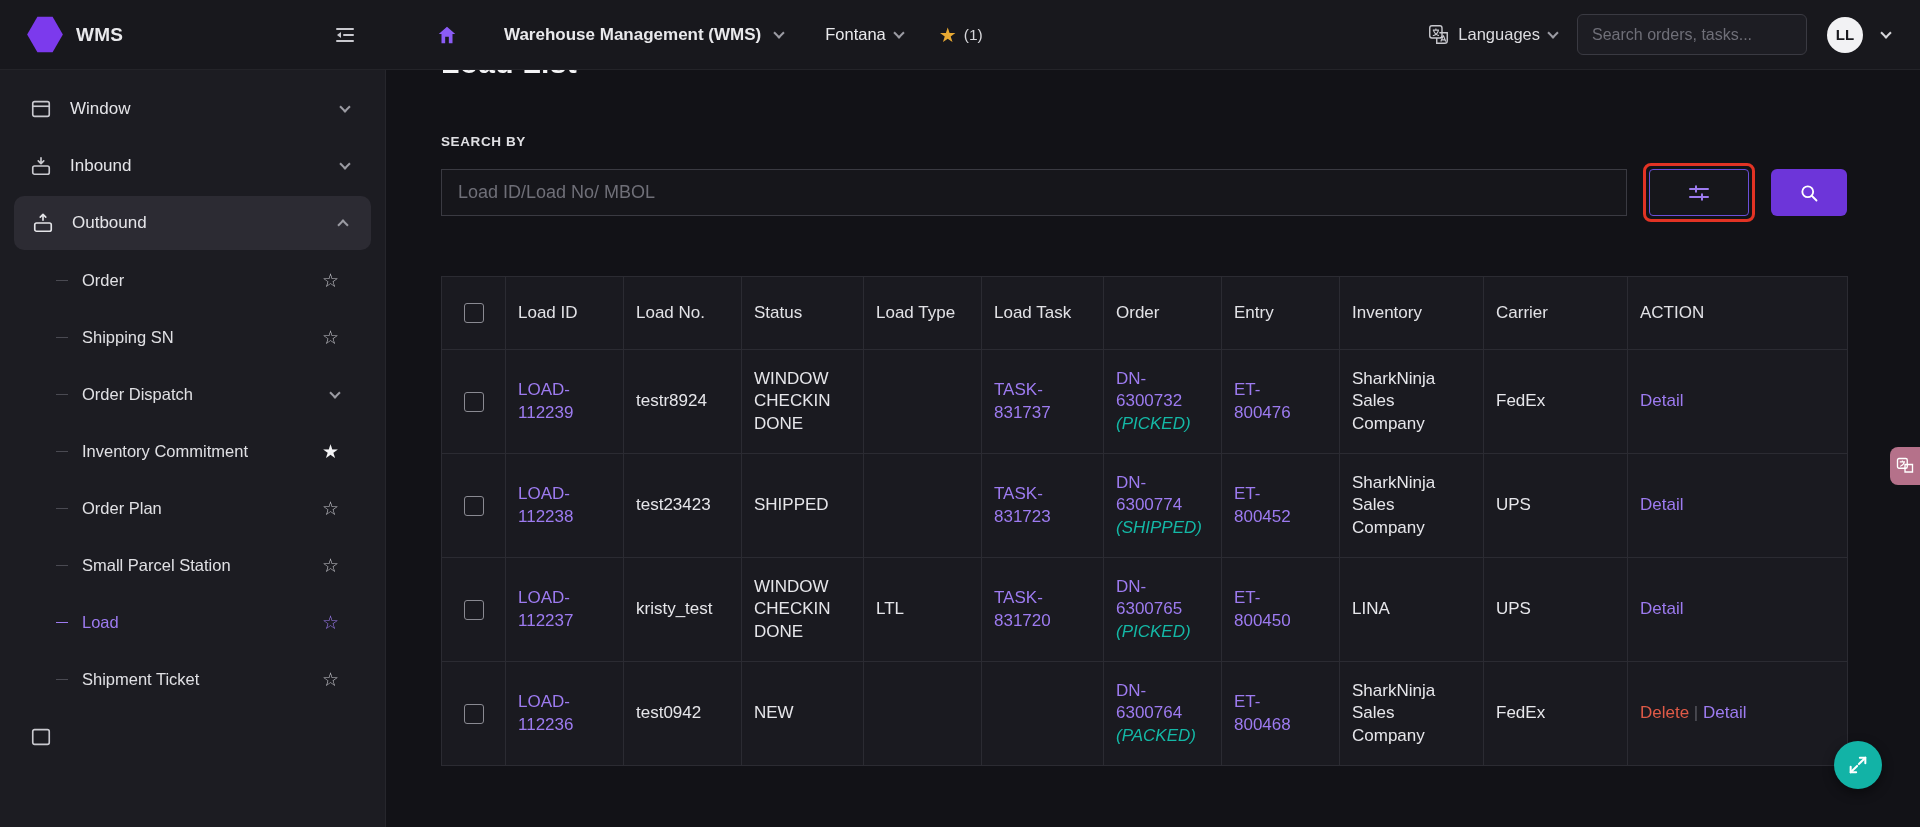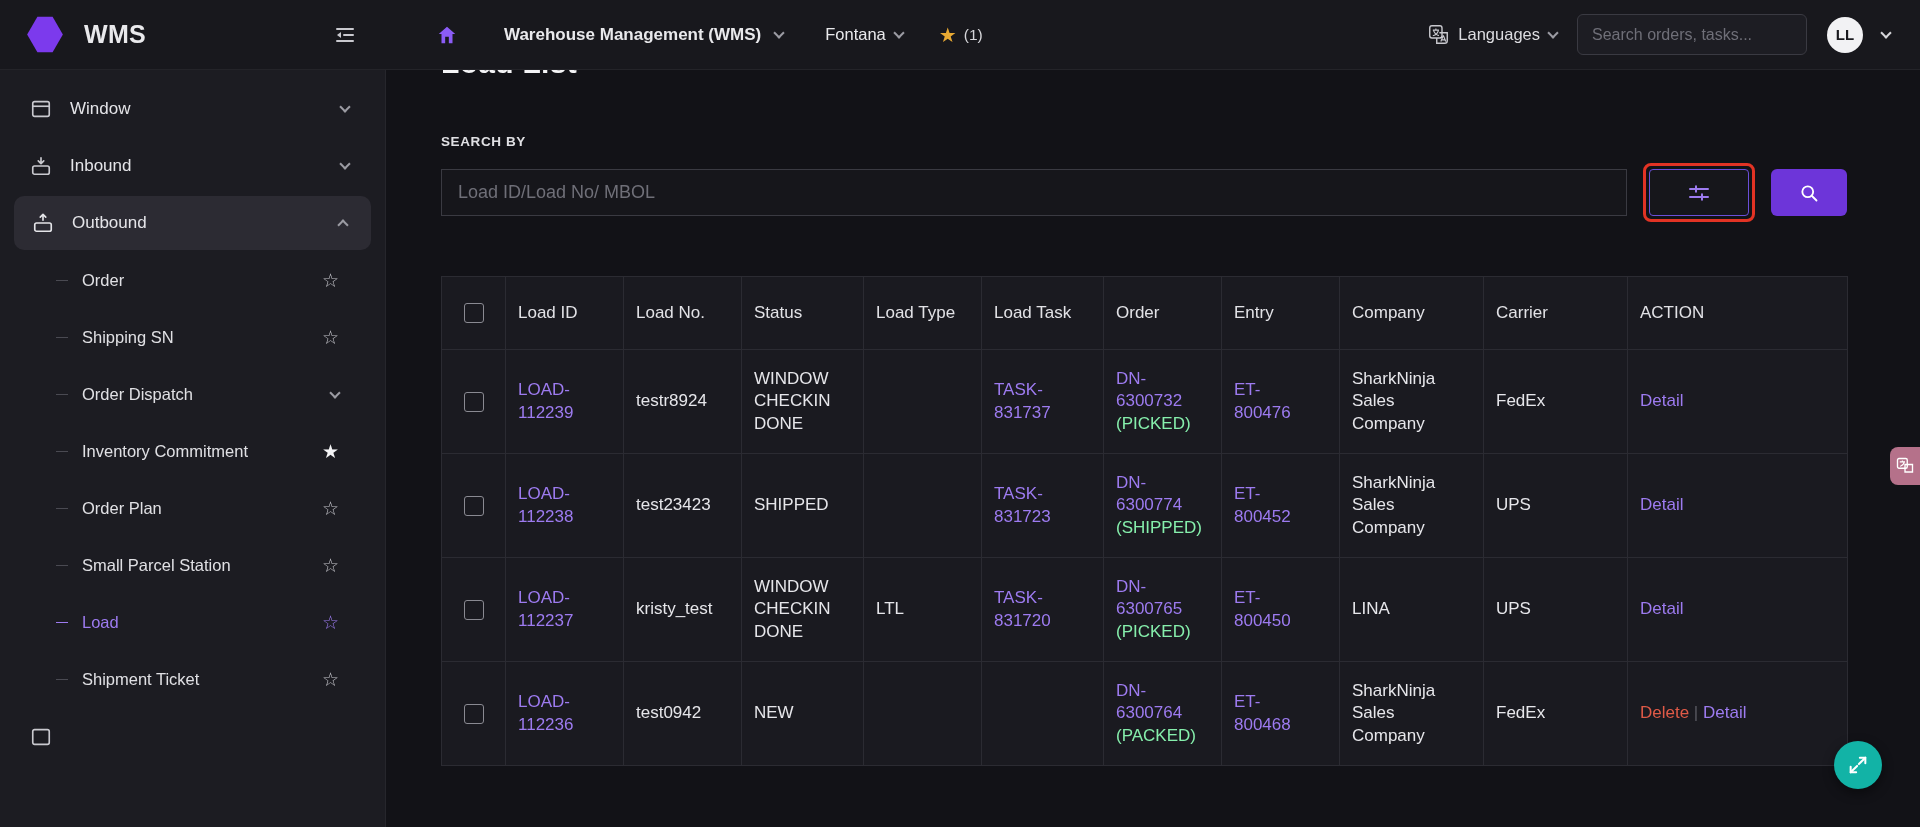--- a/index.html
+++ b/index.html
@@ -6,21 +6,21 @@
   html,body { width:1920px; height:827px; overflow:hidden; background:#121217; color:#e9e9ec;
               font-family:"Liberation Sans", sans-serif; }
   a { text-decoration:none; cursor:pointer; }
 
   
   .topbar { position:fixed; top:0; left:0; width:1920px; height:70px; background:#18181d;
             border-bottom:1px solid #242429; display:flex; align-items:center; z-index:20; }
   .tb-left { flex:0 0 386px; display:flex; align-items:center; padding:0 30px 0 26px; }
   .logo { width:38px; height:38px; background:#7c3aed;
           clip-path:polygon(30% 3%,70% 3%,97% 50%,70% 97%,30% 97%,3% 50%); }
-  .brand { font-size:25px; font-weight:700; margin-left:20px; letter-spacing:.3px; }
+  .brand { font-size:19px; font-weight:700; margin-left:12px; letter-spacing:.3px; }
   .fold { margin-left:auto; display:flex; cursor:pointer; }
   .tb-center { display:flex; align-items:center; }
   .home { margin-left:50px; display:flex; cursor:pointer; }
   .selector { display:flex; align-items:center; gap:14px; margin-left:46px; font-size:17px; font-weight:600; cursor:pointer; }
   .facility { display:flex; align-items:center; gap:9px; margin-left:42px; font-size:16.5px; cursor:pointer; }
   .fav { display:flex; align-items:center; gap:7px; margin-left:36px; cursor:pointer; }
   .star-gold { color:#e8a933; font-size:20px; line-height:1; }
   .fav-count { font-size:15.5px; color:#d6d6da; }
   .tb-right { margin-left:auto; display:flex; align-items:center; gap:20px; padding-right:30px; }
   .lang { display:flex; align-items:center; gap:9px; font-size:16.5px; color:#dcdce0; cursor:pointer; }
@@ -76,21 +76,21 @@
   th,td { border:1px solid #2b2b32; text-align:left; vertical-align:middle; padding:12px 12px;
           font-size:17px; font-weight:400; overflow:hidden; }
   th { height:73px; color:#e2e2e6; }
   td { height:104px; line-height:1.33; color:#e6e6ea; }
   .cbx-cell { text-align:center; }
   .cbx { width:20px; height:20px; border:1.6px solid #8a8a92; border-radius:3px; display:inline-block;
          vertical-align:middle; cursor:pointer; }
   .plink { color:#9d7bf0; }
   .dlink { color:#e05a47; }
   .sep { color:#5a5a62; }
-  .ostat { color:#86efac; }
+  .ostat { color:#14b8a6;font-style:italic; }
 
   
   .fab { position:fixed; right:38px; bottom:38px; width:48px; height:48px; border-radius:50%;
          background:#12b3a6; display:flex; align-items:center; justify-content:center;
          box-shadow:0 4px 12px rgba(0,0,0,.45); cursor:pointer; z-index:30; }
   .side-tab { position:fixed; right:0; top:447px; width:30px; height:38px; background:#b5718a;
               border-radius:8px 0 0 8px; display:flex; align-items:center; justify-content:flex-start;
               padding-left:6px; cursor:pointer; z-index:30; }
 </style>
 </head>
@@ -274,21 +274,21 @@
               <span class="cbx"></span>
             </th>
 
           <th>Load ID</th>
               <th>Load No.</th>
               <th>Status</th>
               <th>Load Type</th>
               <th>Load Task</th>
               <th>Order</th>
               <th>Entry</th>
-              <th>Company</th>
+              <th>Inventory</th>
               <th>Carrier</th>
               <th>ACTION</th>
             </tr>
         </thead>
         <tbody>
             <tr>
               <td class="cbx-cell"><span class="cbx"></span></td>
               <td><a class="plink">LOAD-<br>112239</a></td>
               <td>testr8924</td>
               <td>WINDOW CHECKIN DONE</td>

